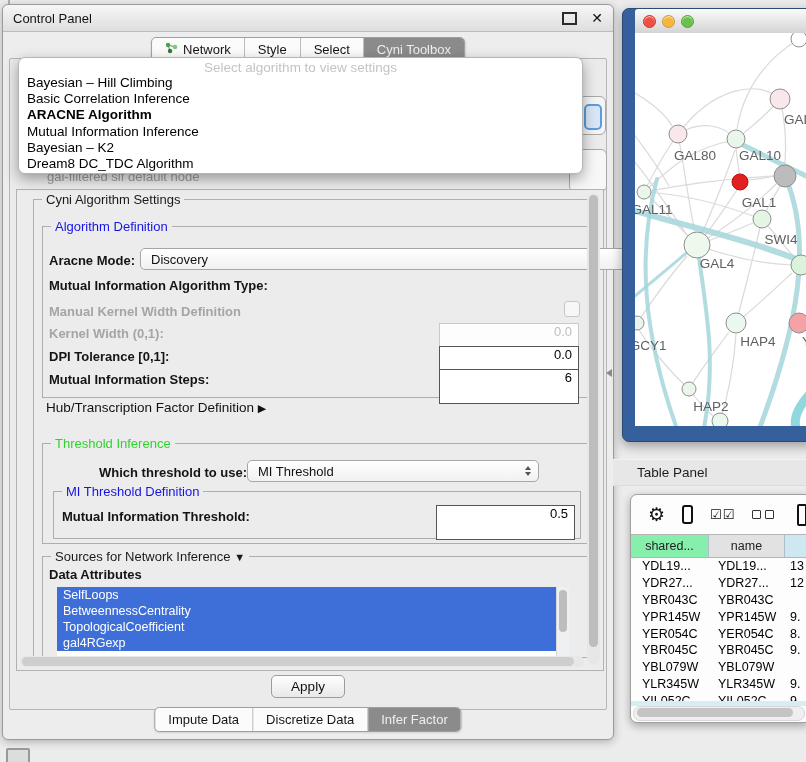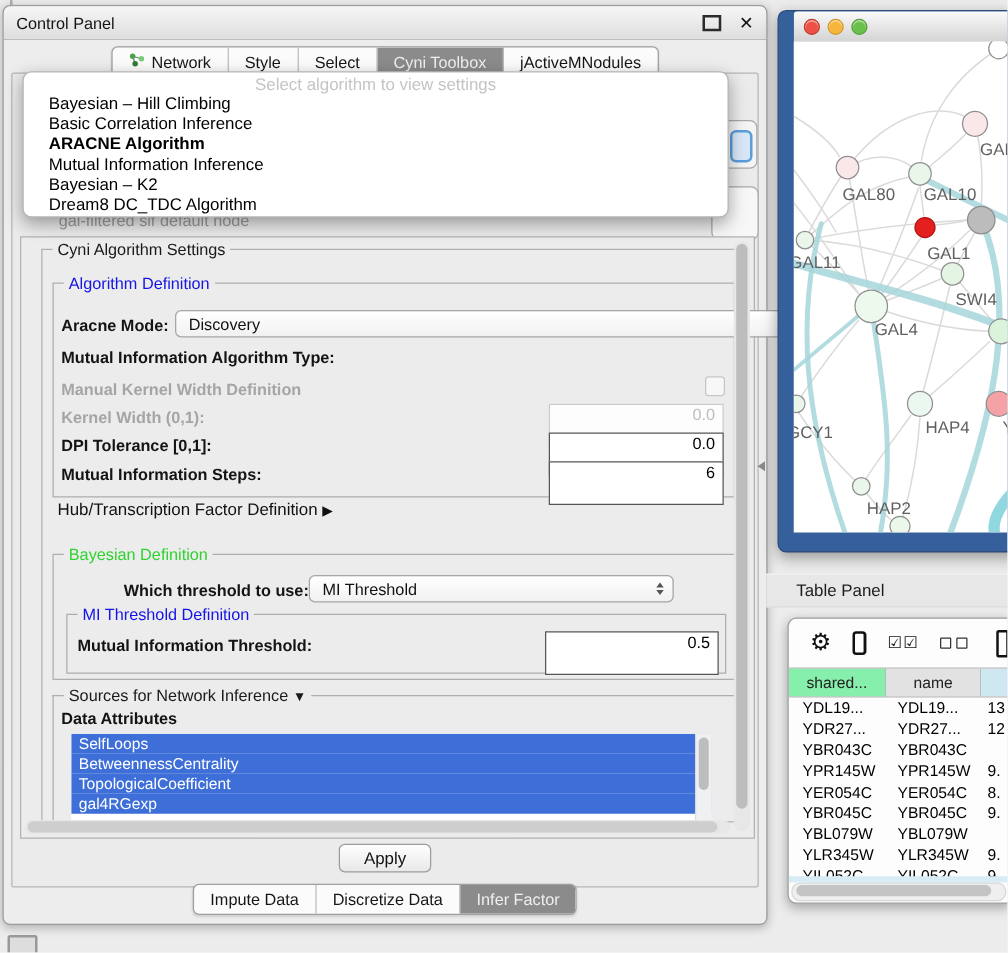--- a/index.html
+++ b/index.html
@@ -31,21 +31,21 @@
   .frag{position:absolute;background:#f4f4f4;border:1px solid #a8a8a8;border-radius:6px;}
   .frag1{left:575px;top:91px;width:26px;height:37px;}
   .frag1-btn{position:absolute;left:5px;top:7px;width:14px;height:22px;border:2px solid #5b9ddb;
     border-radius:5px;background:#d8e7f8;display:block;}
   .frag2{left:566px;top:144px;width:36px;height:41px;background:#f7f7f7;}
   .gal-text{position:absolute;left:44px;top:164px;font-size:13px;color:#9b9b9b;z-index:1;white-space:nowrap;}
 
   .popup{position:absolute;left:15px;top:52px;width:563px;height:115px;z-index:10;background:#fff;
     border:1px solid #b5b5b5;border-radius:7px;box-shadow:0 5px 14px rgba(0,0,0,.35);overflow:hidden;}
   .popup-prompt{font-size:13.5px;color:#c4c4c4;text-align:center;margin-top:2px;}
-  .algo-item{font-size:13.5px;line-height:16.2px;padding-left:20px;color:#000;white-space:nowrap;}
+  .algo-item{font-size:13.5px;line-height:16.2px;padding-left:8px;color:#000;white-space:nowrap;}
   .algo-item.bold{font-weight:bold;}
 
   .settings{position:absolute;left:13px;top:184px;width:586px;height:480px;
     border:1px solid #b2b2b2;background:#ececec;}
   .group{position:absolute;border:1px solid #adadad;}
   .legend{position:absolute;top:-8px;left:8px;background:#ececec;padding:0 4px;font-size:13px;white-space:nowrap;}
   .legend.blue{color:#1414e6;}
   .legend.green{color:#2fd32f;}
   .legend.black{color:#1a1a1a;}
   .big-group{left:16px;top:9px;width:560px;height:457px;border-color:#b0b0b0;}
@@ -166,23 +166,20 @@
         </div>
         <div class="tab">
           <span>Style</span>
         </div>
         <div class="tab">
           <span>Select</span>
         </div>
         <div class="tab sel">
           <span>Cyni Toolbox</span>
         </div>
-        <div class="tab">
-          <span>jActiveMNodules</span>
-        </div>
       </div>
 
     <div class="content-frame"></div>
 
     <div class="frag frag1">
       <span class="frag1-btn"></span>
     </div>
     <div class="frag frag2"></div>
     <div class="gal-text">gal-filtered sif default node</div>
 
@@ -228,21 +225,21 @@
             <span>6</span>
           </div>
         </div>
 
         <div class="hub-row">
           <span>Hub/Transcription Factor Definition</span>
           <span class="tri">▶</span>
         </div>
 
         <div class="group thr-group">
-          <span class="legend green">Bayesian Definition</span>
+          <span class="legend green">Threshold Inference</span>
           <span class="lbl lw">Which threshold to use:</span>
           <div class="combo cw">
             <span>MI Threshold</span>
             <span class="spin">
                 <i class="up"></i>
                 <i class="dn"></i>
               </span>
           </div>
           <div class="group mi-group">
             <span class="legend blue">MI Threshold Definition</span>

